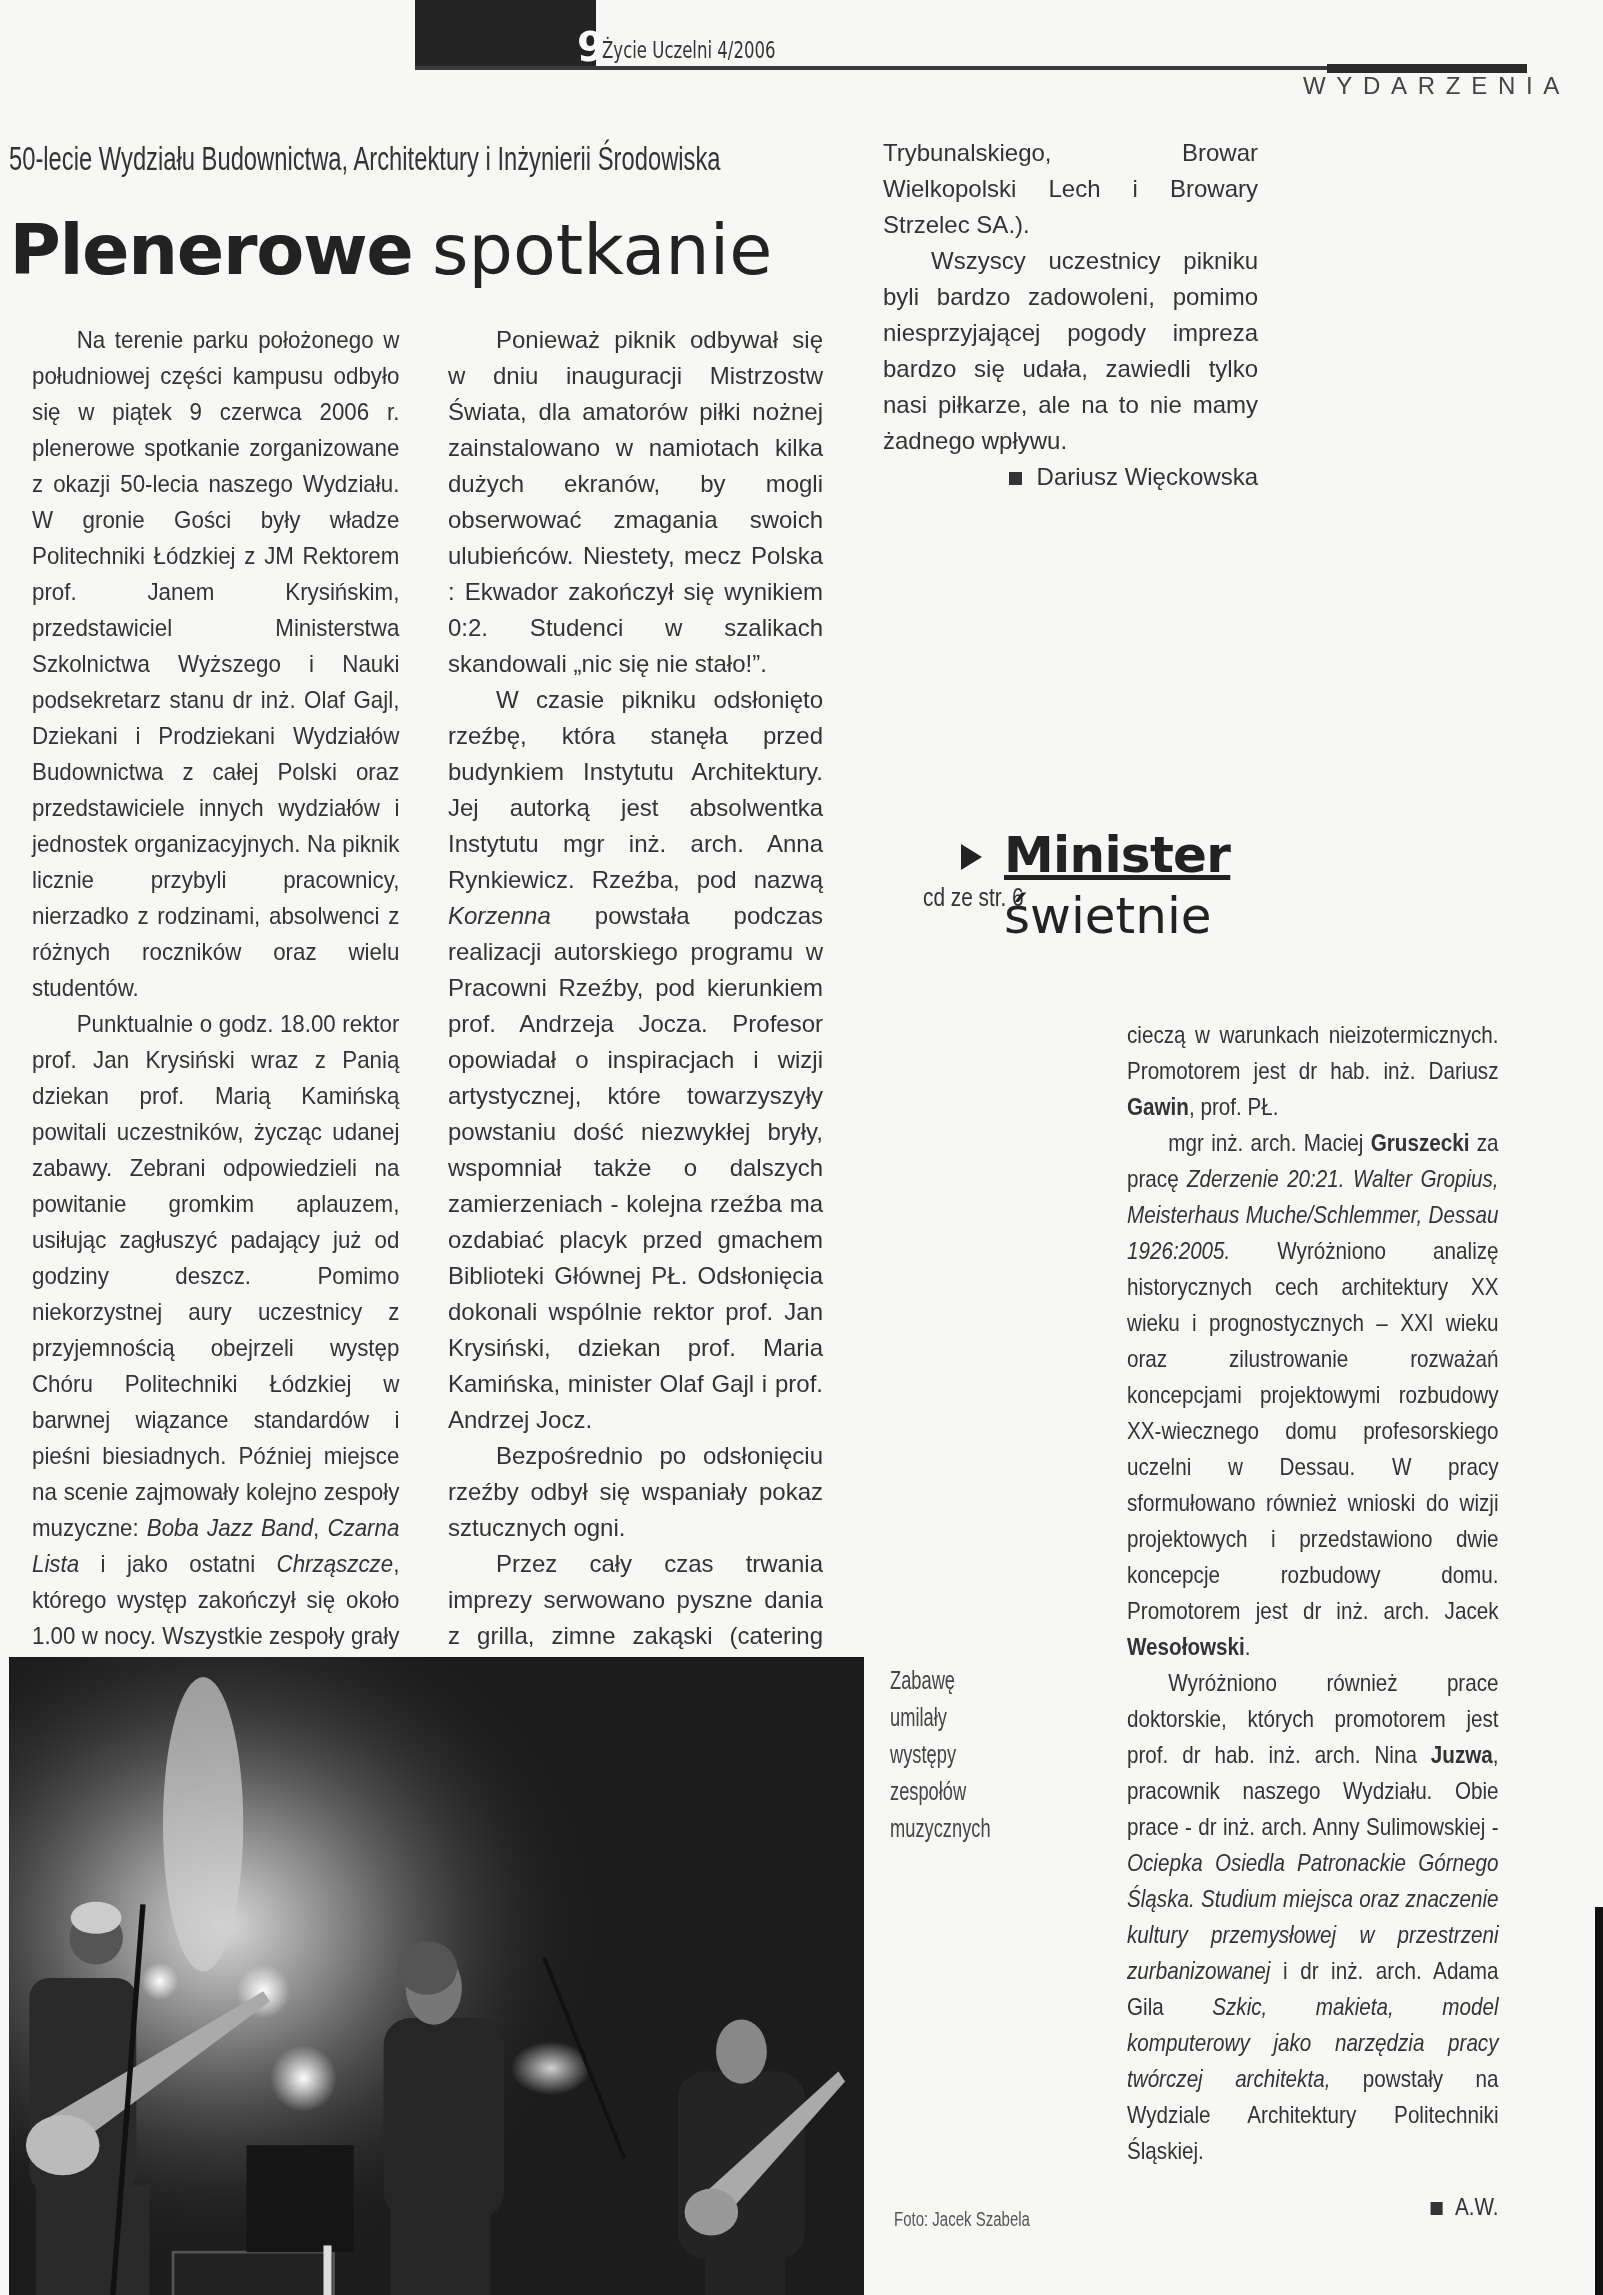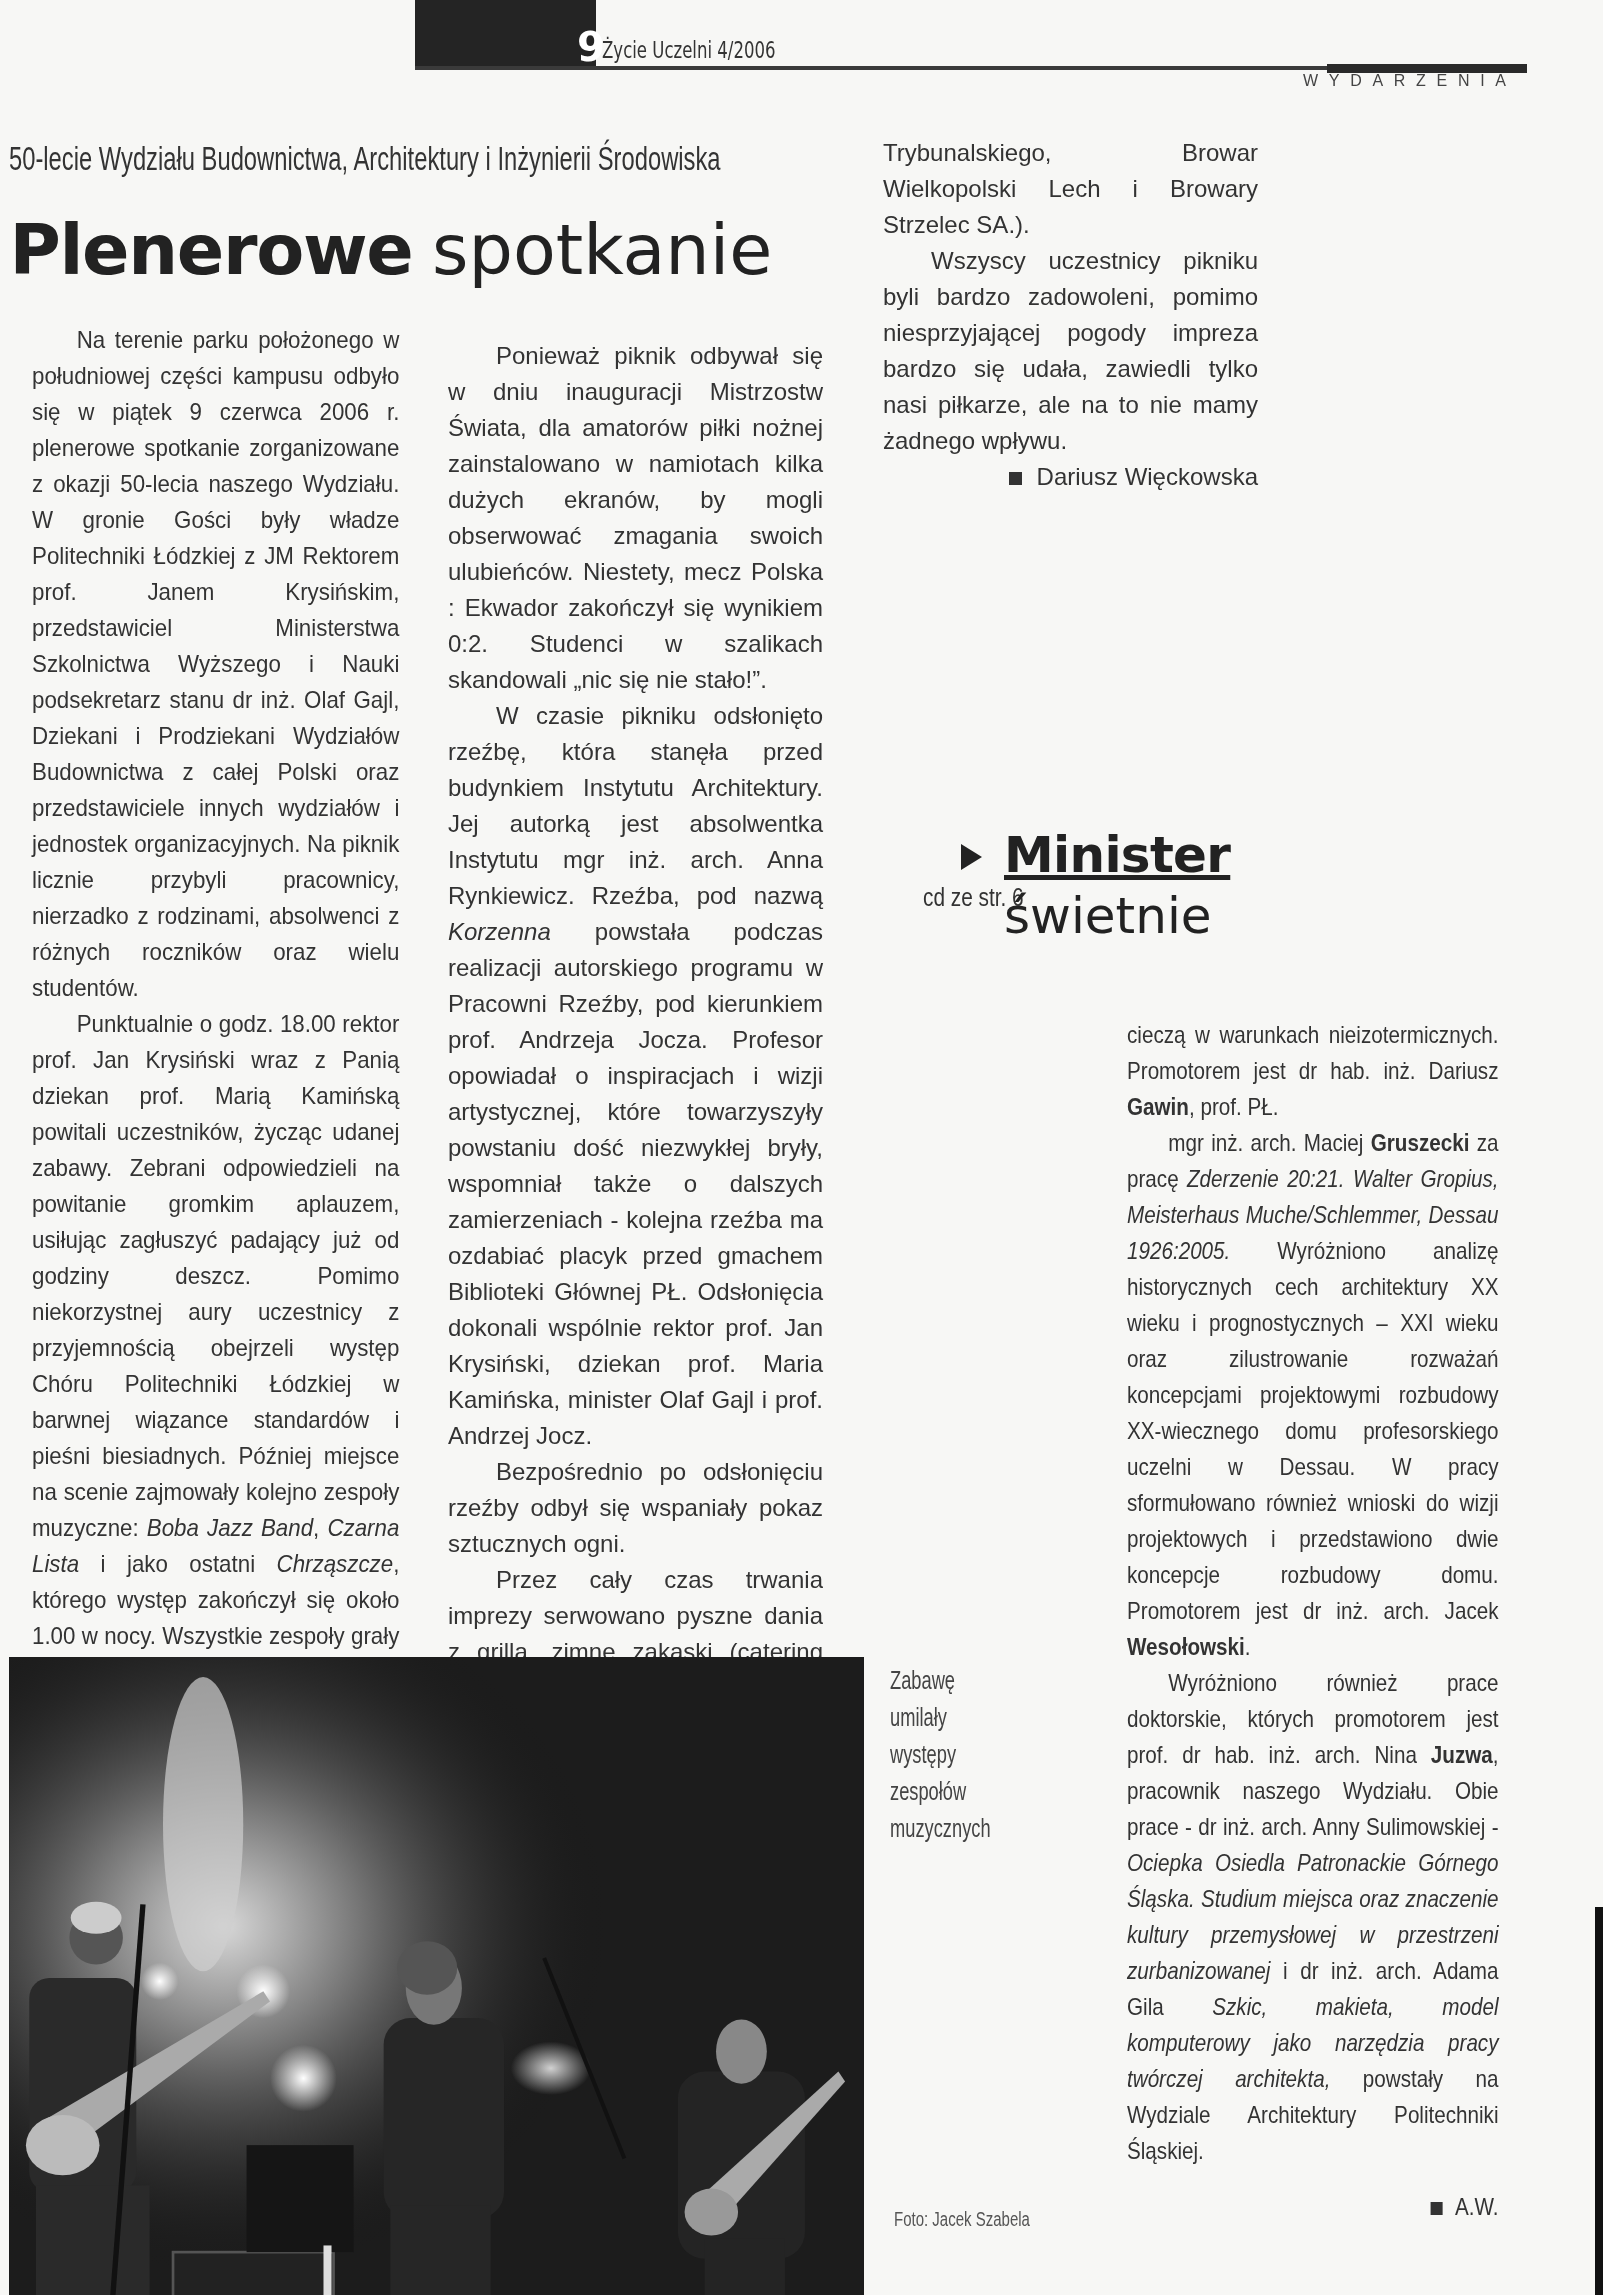--- a/index.html
+++ b/index.html
@@ -9,32 +9,32 @@
     font-family: "Liberation Sans", sans-serif;
     color: #333;
   }
   .abs { position: absolute; }
   
   .hdr-block { left: 415px; top: 0; width: 181px; height: 70px; background: #242424; }
   .hdr-rule { left: 415px; top: 66px; width: 1112px; height: 4px; background: #3a3a3a; }
   .hdr-rule-thick { left: 1327px; top: 64px; width: 200px; height: 9.4px; background: #2a2a2a; }
   .page-num { left: 577px; top: 27px; font-size: 40px; font-weight: bold; color: #fff; font-family: "DejaVu Sans", sans-serif; line-height: 1; }
   .issue { left: 602px; top: 37px; font-size: 23px; color: #333; font-family: "DejaVu Sans Condensed", "DejaVu Sans", sans-serif; letter-spacing: 0; transform: scaleX(0.8); transform-origin: left; }
-  .section { left: 1303px; top: 72px; font-size: 16px; letter-spacing: 10.7px; color: #444; }
+  .section { left: 1303px; top: 72px; font-size: 24px; letter-spacing: 10.7px; color: #444; }
   
   .kicker { left: 9.4px; top: 140px; font-size: 33px; color: #333; transform: scaleX(0.72); transform-origin: left; white-space: nowrap; }
   .title { left: 9.4px; top: 215px; font-size: 70px; line-height: 1; white-space: nowrap; color: #222; }
   .title b { font-weight: 900; font-family: "DejaVu Sans", sans-serif; letter-spacing: -1.3px; text-align: right; }
   .title span { font-weight: normal; font-family: "DejaVu Sans", sans-serif; }
   
   .col { font-size: 24px; line-height: 36px; text-align: justify; color: #333; }
   .col p { margin: 0; text-indent: 0; }
   .col p.ind { text-indent: 48px; }
   .col1 { left: 32px; top: 322px; width: 367px; transform: scaleX(0.93); transform-origin: left top; width: 395px; }
-  .col2 { left: 448px; top: 322px; width: 375px; margin-top: 16px; }
+  .col2 { left: 448px; top: 322px; width: 375px; }
   .col3 { left: 883px; top: 135px; width: 375px; }
   .col4 { left: 1127px; top: 1017px; width: 372px; font-family: "Liberation Sans Narrow", "Liberation Sans", sans-serif; }
   .col4 .inner { transform: scaleX(0.86); transform-origin: left top; width: 432px; }
   .sig { text-align: right; }
   .sq { display: inline-block; width: 13.4px; height: 13.4px; background: #333; margin-right: 14.7px; vertical-align: middle; }
   
   .arrow { left: 961px; top: 844px; width: 0; height: 0; border-top: 13.4px solid transparent; border-bottom: 13.4px solid transparent; border-left: 21.4px solid #222; }
   .cont { left: 923px; top: 883px; font-size: 25.4px; color: #333; transform: scaleX(0.82); transform-origin: left; white-space: nowrap; }
   .min-title { left: 1004px; top: 830px; font-size: 50px; line-height: 1; color: #222; font-family: "DejaVu Sans", sans-serif; }
   .min-title .b { font-weight: bold; display: block; letter-spacing: -0.7px; text-decoration: underline; }

